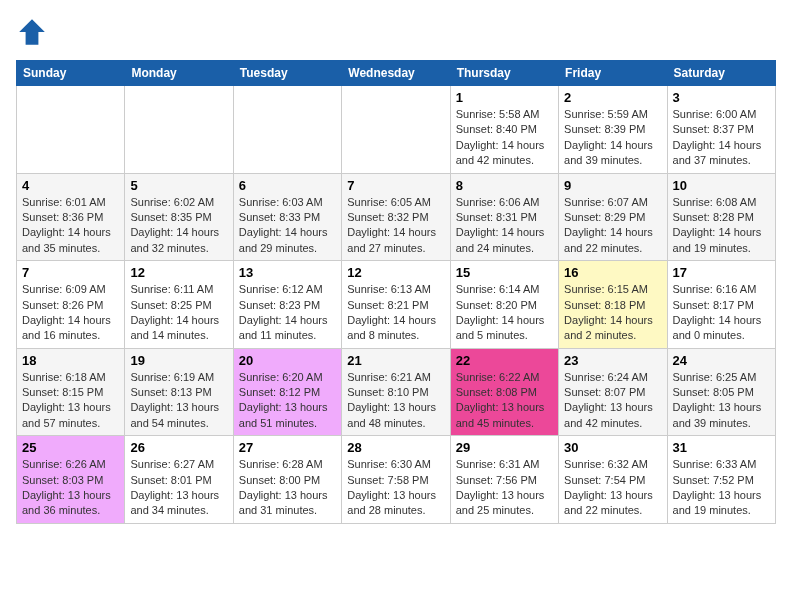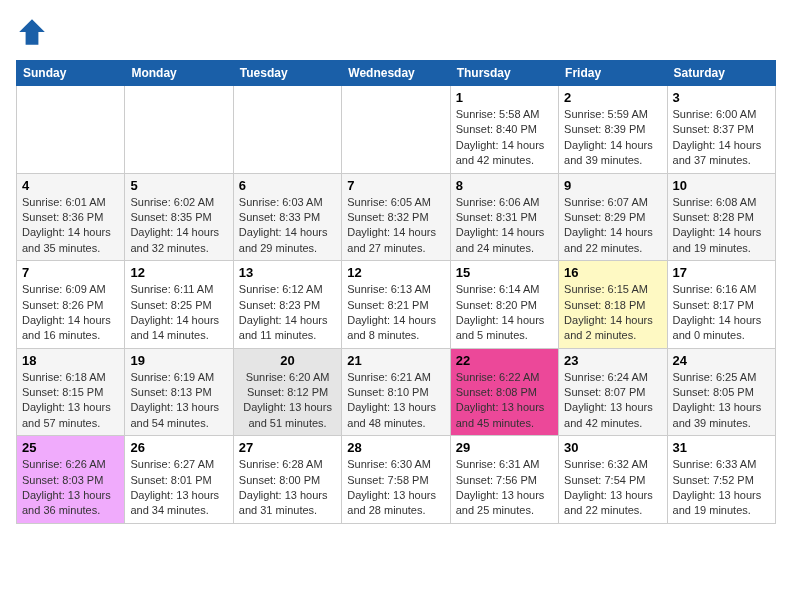--- a/index.html
+++ b/index.html
@@ -200,21 +200,21 @@
       </tr>
       <tr>
         <td style="background: rgb(245, 245, 245);">
           <span class="day-number">18</span>
           <div class="day-info">Sunrise: 6:18 AM<br>Sunset: 8:15 PM<br>Daylight: 13 hours and 57 minutes.</div>
         </td>
         <td style="background: rgb(245, 245, 245);">
           <span class="day-number">19</span>
           <div class="day-info">Sunrise: 6:19 AM<br>Sunset: 8:13 PM<br>Daylight: 13 hours and 54 minutes.</div>
         </td>
-        <td style="background: #e5e5e5; text-align: center;">
+        <td style="background: #f0abfc;">
           <span class="day-number">20</span>
           <div class="day-info">Sunrise: 6:20 AM<br>Sunset: 8:12 PM<br>Daylight: 13 hours and 51 minutes.</div>
         </td>
         <td style="background: rgb(245, 245, 245);">
           <span class="day-number">21</span>
           <div class="day-info">Sunrise: 6:21 AM<br>Sunset: 8:10 PM<br>Daylight: 13 hours and 48 minutes.</div>
         </td>
         <td style="background: #ec4899;">
           <span class="day-number">22</span>
           <div class="day-info">Sunrise: 6:22 AM<br>Sunset: 8:08 PM<br>Daylight: 13 hours and 45 minutes.</div>

